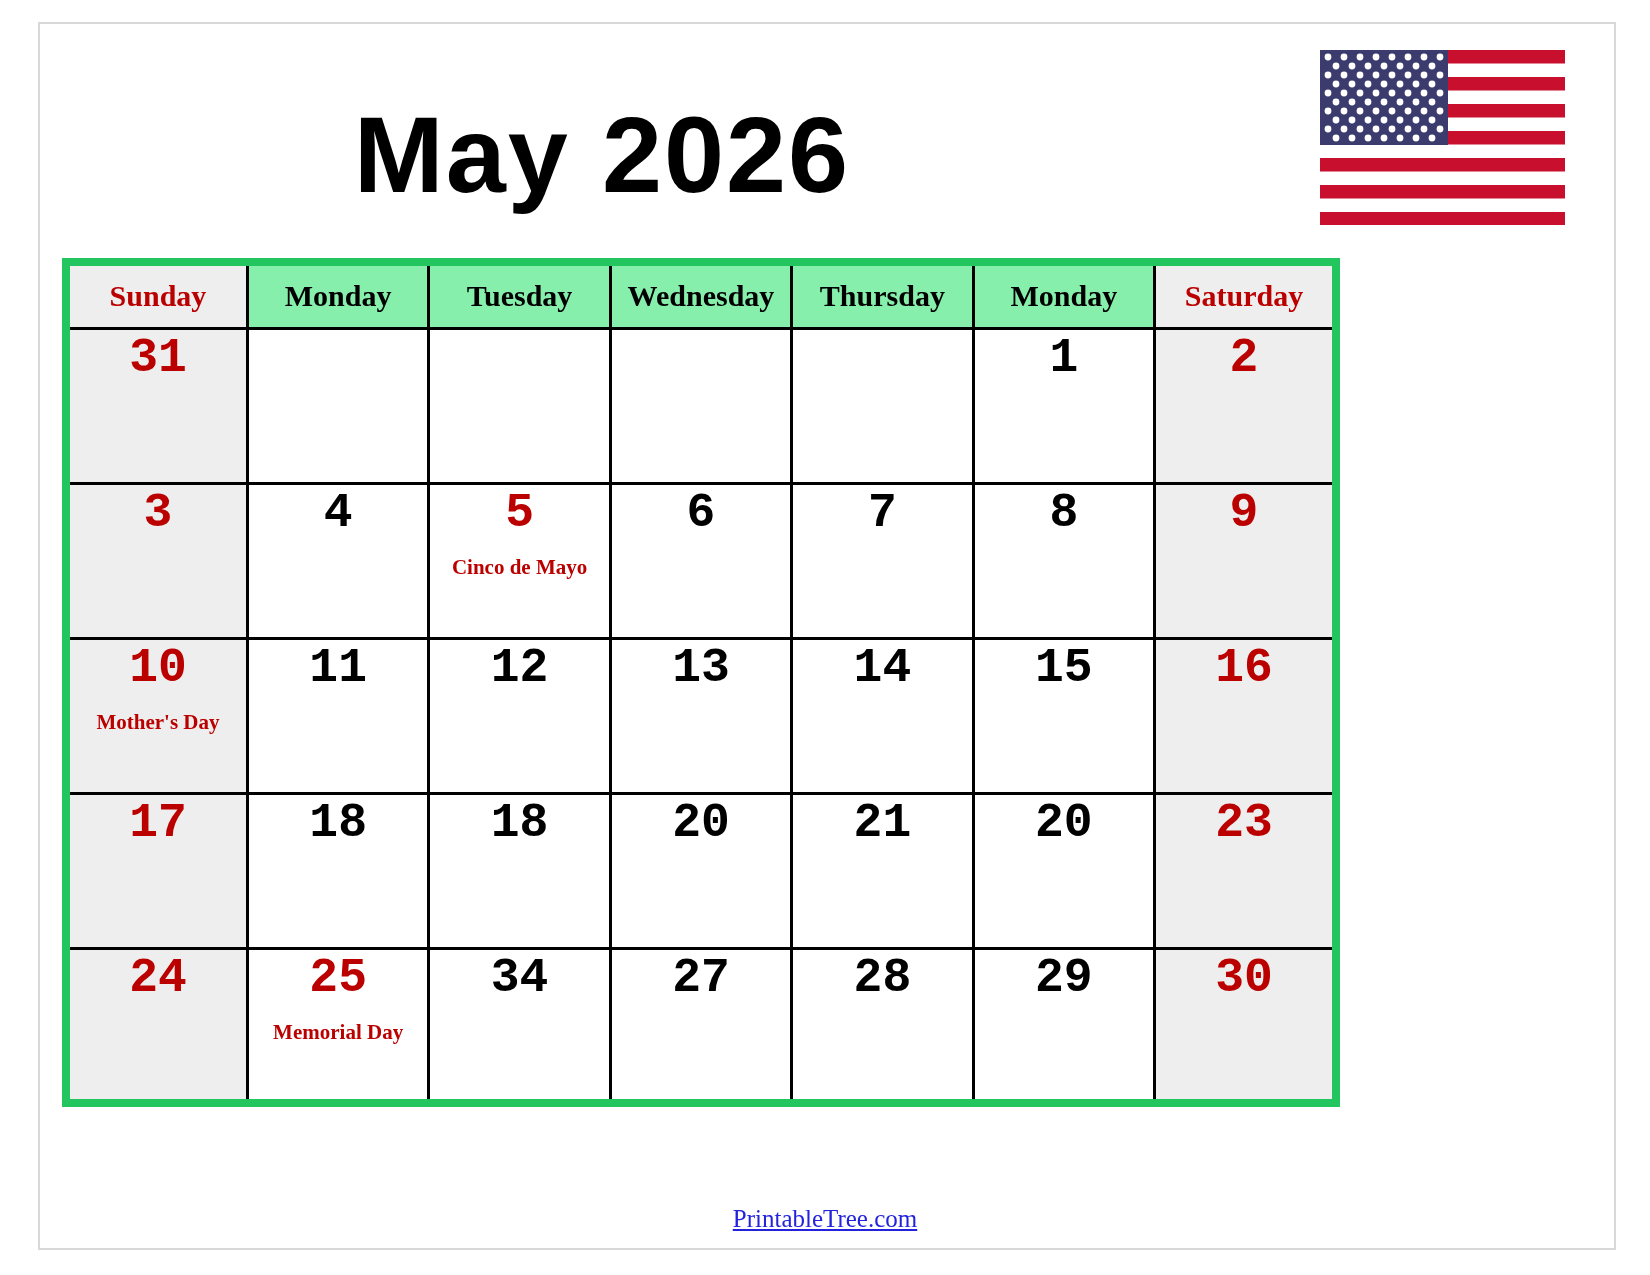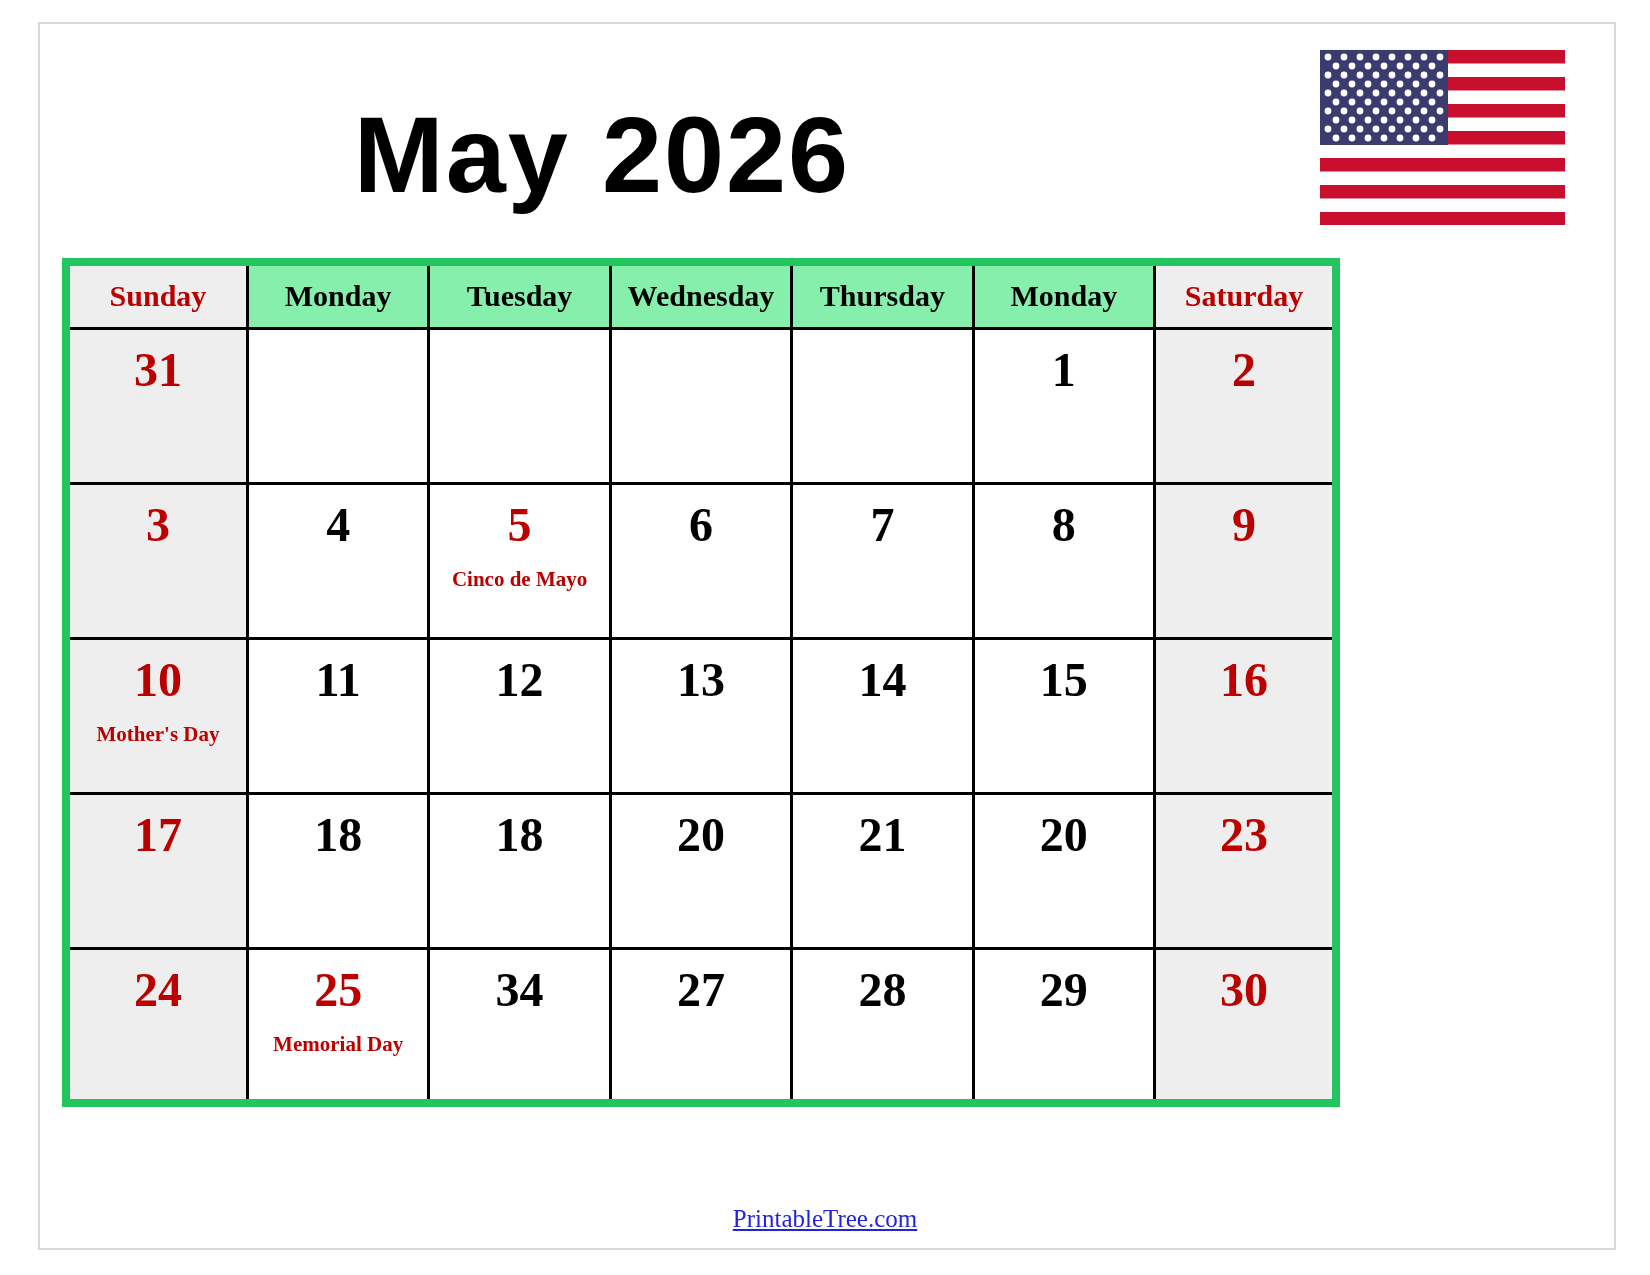--- a/index.html
+++ b/index.html
@@ -93,25 +93,24 @@
     height: 155px;
     vertical-align: top;
     background: #ffffff;
   }
   .calendar td.weekend {
     background: #eeeeee;
   }
   .daynum {
     display: block;
     text-align: center;
-    font-family: Liberation Serif, serif;
+    font-family: Liberation Mono, monospace;
     font-weight: bold;
     font-size: 48px;
     line-height: 56px;
-    padding-top: 12px;
     color: #000000;
   }
   td.weekend .daynum, .daynum.red {
     color: #bb0000;
   }
   .event {
     display: block;
     text-align: center;
     font-family: "Liberation Serif", serif;
     font-weight: bold;

